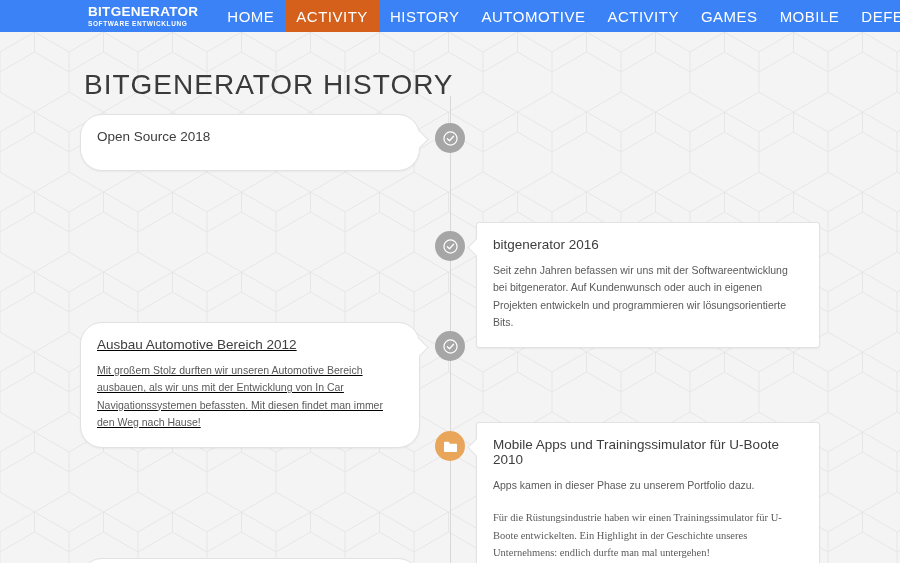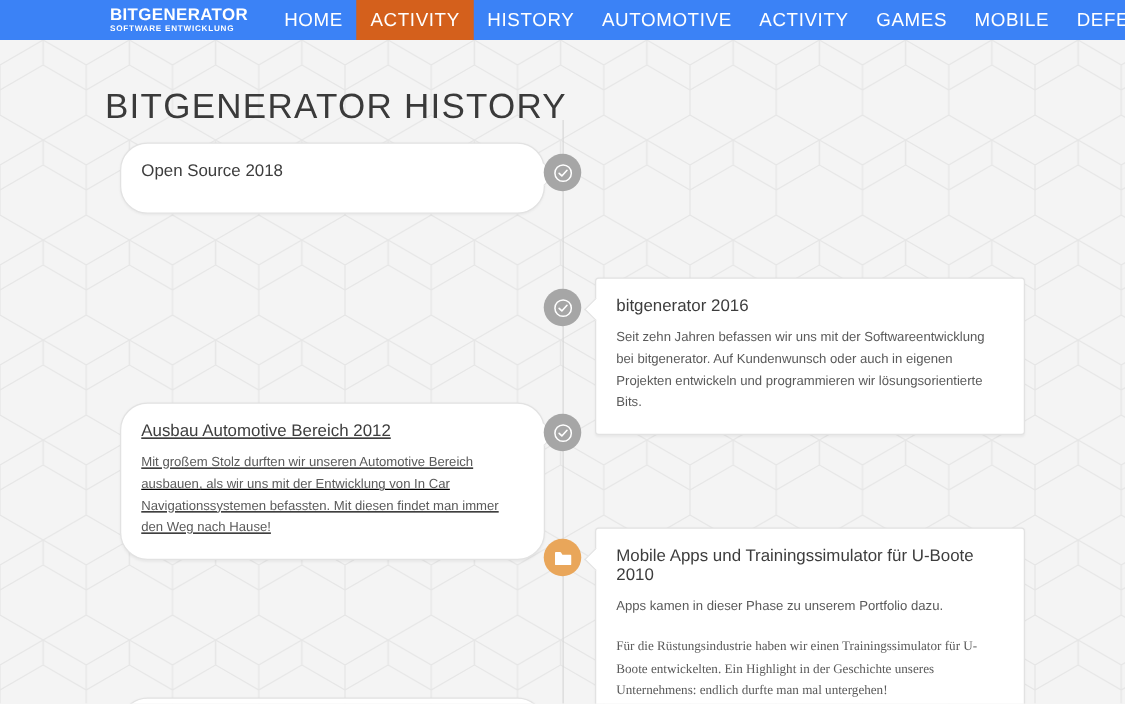--- a/index.html
+++ b/index.html
@@ -107,21 +107,21 @@
     background: #d8d8d8;
   }
   .card {
     position: absolute;
     background: #ffffff;
     border: 1px solid #e2e2e2;
     border-radius: 3px;
     box-shadow: 0 1px 2px rgba(0,0,0,0.05);
     padding: 14px 16px 16px 16px;
   }
-  .card.left  { left: 96px;  width: 340px; border-radius: 22px; }
+  .card.left  { left: 80px;  width: 340px; border-radius: 22px; }
   .card.right { left: 476px; width: 344px; }
   .card-title {
     font-size: 13.5px;
     color: #3d3d3d;
     margin: 0 0 10px 0;
     font-weight: normal;
   }
   .card-text {
     font-size: 10.5px;
     line-height: 1.65;

